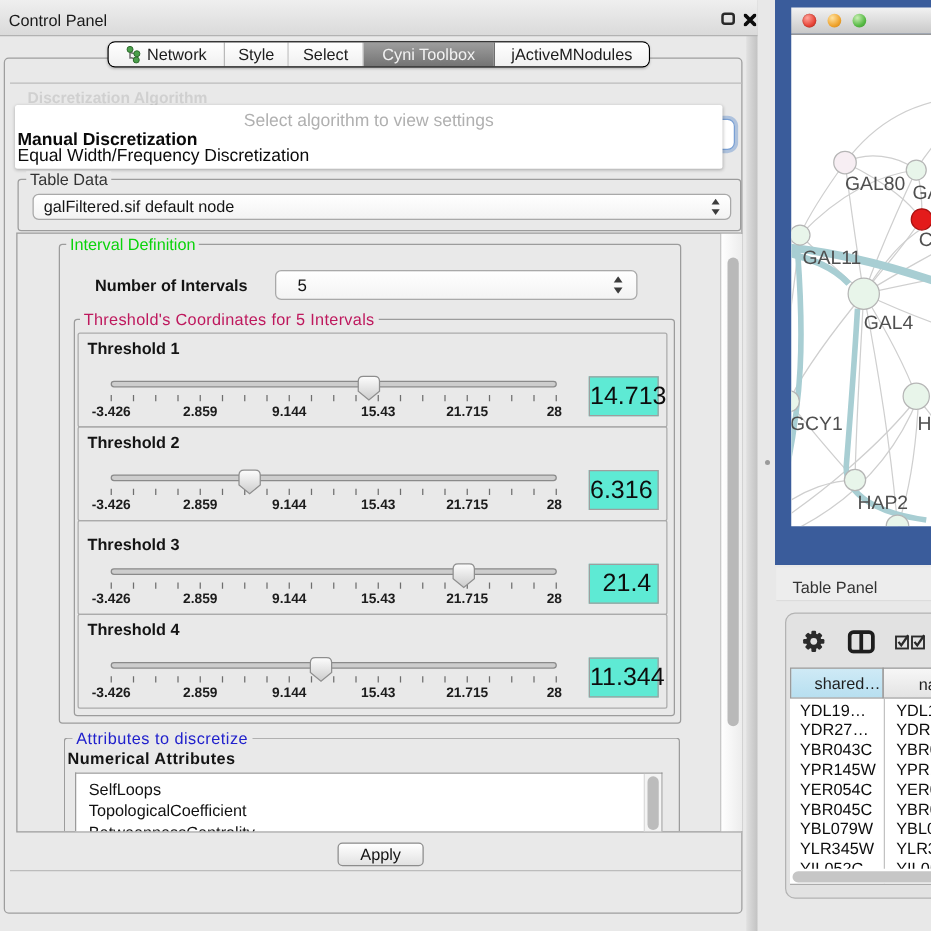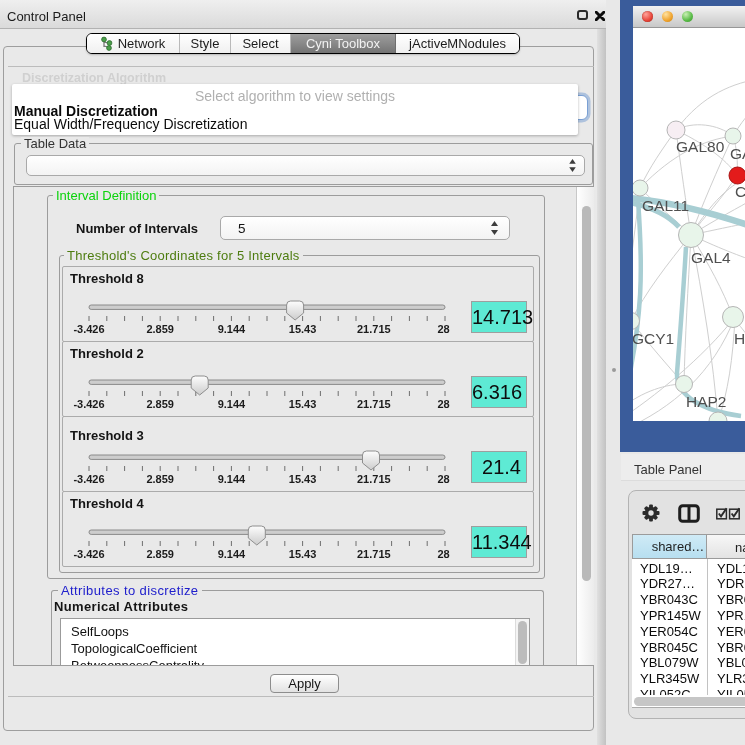--- a/index.html
+++ b/index.html
@@ -55,20 +55,21 @@
 <div class="abs" style="left:556px;top:95px;width:30px;height:23px;background:#fff;border:1.5px solid #7aa0d4;border-radius:6px;box-shadow:0 0 0 2.5px rgba(135,168,214,0.6);"></div>
 
 <div class="abs" style="left:12px;top:84px;width:566px;height:51px;background:#fff;border-radius:2px;box-shadow:0 1px 3px rgba(0,0,0,0.28);"></div>
 <div class="abs" style="left:12px;top:88px;width:566px;text-align:center;font-size:14px;color:#b0b0b0;">Select algorithm to view settings</div>
 <div class="abs" style="left:14px;top:102.5px;font-size:14px;font-weight:700;color:#0a0a0a;">Manual Discretization</div>
 <div class="abs" style="left:14px;top:116px;font-size:14px;color:#0a0a0a;">Equal Width/Frequency Discretization</div>
 
 <div class="grp" style="left:14px;top:143px;width:577px;height:40px;"></div>
 <div class="gt" style="left:21px;top:137px;color:#333;">Table Data</div>
 <div class="combo" style="left:26px;top:154.5px;width:557px;height:19px;">
+  <div class="ct">galFiltered.sif default node</div>
   <svg class="abs" style="right:7px;top:3px;" width="9" height="13" viewBox="0 0 9 14">
     <path d="M4.5 0 L8 5 L1 5 Z" fill="#3c3c3c"></path>
         <path d="M4.5 14 L8 9 L1 9 Z" fill="#3c3c3c"></path>
   </svg>
 </div>
 
 <div class="abs" id="scrollpanel" style="left:13px;top:186px;width:581px;height:480px;border:1px solid #9b9b9b;box-sizing:border-box;background:#e9e9e9;overflow:hidden;">
 </div>
 
 <svg width="0" height="0" style="position:absolute">
@@ -85,24 +86,24 @@
 <div class="tb" style="left:76px;top:221px;">Number of Intervals</div>
 <div class="combo" style="left:220px;top:216px;width:288px;height:22px;">
   <div class="ct" style="left:17px;font-size:13.5px;">5</div>
   <svg class="abs" style="right:10px;top:4px;" width="9" height="14" viewBox="0 0 9 14">
     <path d="M4.5 0 L8 5 L1 5 Z" fill="#3c3c3c"></path>
         <path d="M4.5 14 L8 9 L1 9 Z" fill="#3c3c3c"></path>
   </svg>
 </div>
 
 <div class="grp" style="left:59px;top:255px;width:479px;height:316px;"></div>
-<div class="gt" style="left:64px;top:249px;color:#4d7c0f;letter-spacing:0.25px;">Threshold's Coordinates for 5 Intervals</div>
+<div class="gt" style="left:64px;top:249px;color:#be185d;letter-spacing:0.25px;">Threshold's Coordinates for 5 Intervals</div>
 
 <div class="grp" style="left:62px;top:266px;width:470px;height:74px;border-radius:2px;border-color:#ababab;"></div>
-<div class="tb" style="left:70px;top:271px;">Threshold 8</div>
+<div class="tb" style="left:70px;top:271px;">Threshold 1</div>
 <svg class="abs" style="left:62px;top:294px;" width="470" height="46" viewBox="0 0 470 46">
   <rect x="27" y="11" width="356" height="4.4" rx="2.2" fill="#cdcdcd" stroke="#8a8a8a" stroke-width="1"></rect>
   <path d="M27.00,22 V27 M44.80,22 V27 M62.60,22 V27 M80.40,22 V27 M98.20,22 V27 M116.00,22 V27 M133.80,22 V27 M151.60,22 V27 M169.40,22 V27 M187.20,22 V27 M205.00,22 V27 M222.80,22 V27 M240.60,22 V27 M258.40,22 V27 M276.20,22 V27 M294.00,22 V27 M311.80,22 V27 M329.60,22 V27 M347.40,22 V27 M365.20,22 V27 M383.00,22 V27" stroke="#6e6e6e" stroke-width="1" fill="none"></path>
   <g font-size="11" font-weight="700" fill="#1c1c1c" text-anchor="middle" font-family="Liberation Sans,sans-serif">
     <text x="27" y="38.5">-3.426</text>
     <text x="98.2" y="38.5">2.859</text>
     <text x="169.4" y="38.5">9.144</text>
     <text x="240.6" y="38.5">15.43</text>
     <text x="311.8" y="38.5">21.715</text>
     <text x="381.5" y="38.5">28</text>

